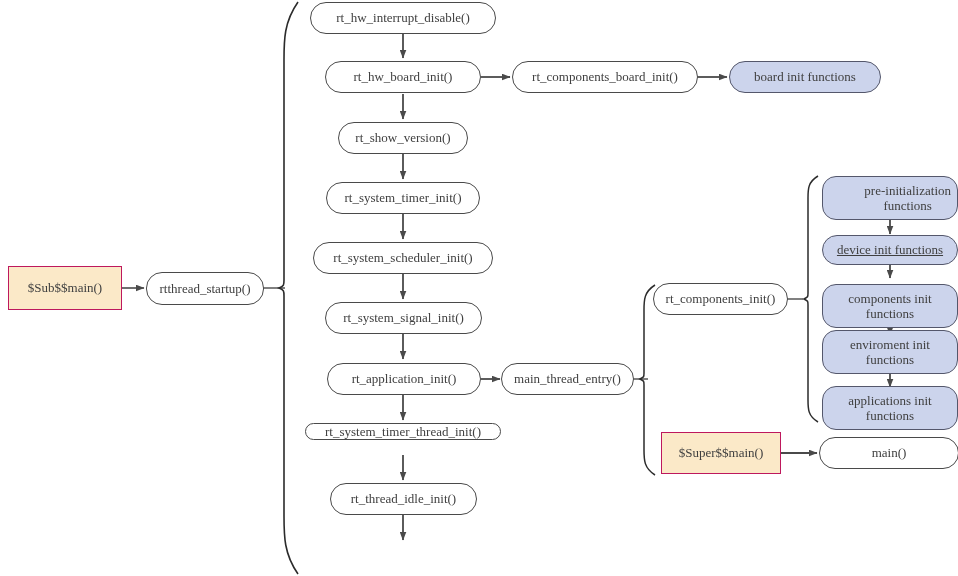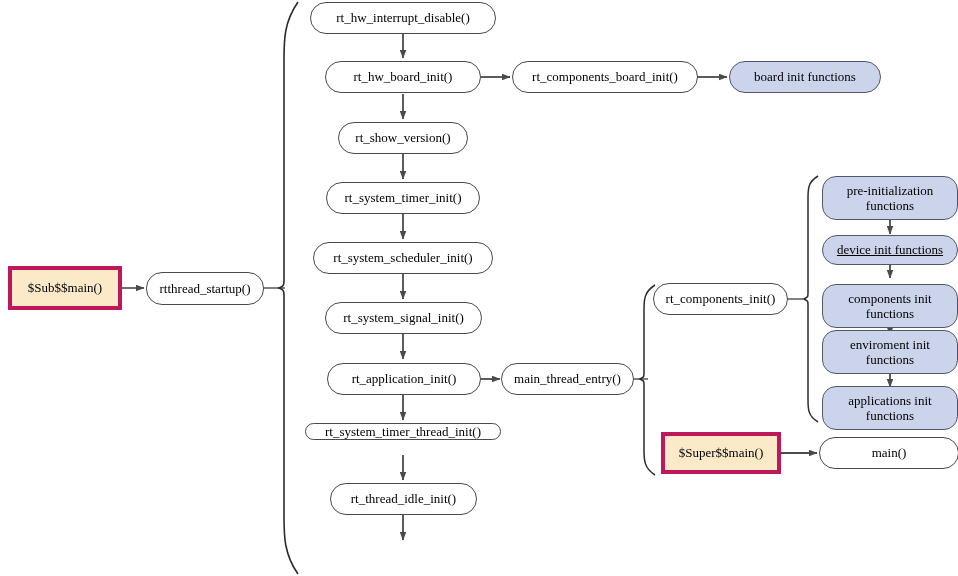--- a/index.html
+++ b/index.html
@@ -24,37 +24,37 @@
   }
   .node {
     position: absolute;
     box-sizing: border-box;
     display: flex;
     align-items: center;
     justify-content: center;
     text-align: center;
     font-size: 13px;
     line-height: 1.18;
-    color: #000000;
+    color: #404040;
     border: 1px solid #4a4a4a;
     border-radius: 16px;
     background: #ffffff;
     z-index: 2;
     white-space: pre-line;
     padding: 1px 6px;
   }
   .node.shaded {
     background: #ccd4ec;
     border-color: #54576b;
     box-shadow: 0 0 0 0 transparent;
   }
   .node.rect {
     border-radius: 0;
     background: #fbe9c8;
-    border: 4px solid #be185d;
+    border: 1px solid #be185d;
   }
   .node.two-line {
     border-radius: 14px;
   }
 </style>
 </head>
 <body>
 
 <div id="canvas">
 
@@ -157,21 +157,21 @@
   </div>
 
   <div class="node shaded" style="left:729px; top:61px; width:152px; height:32px;">
     <span>board init functions</span>
   </div>
 
   <div class="node" style="left:653px; top:283px; width:135px; height:32px;">
     <span>rt_components_init()</span>
   </div>
 
-  <div class="node shaded two-line" style="left:822px; top:176px; width:136px; height:44px;">
+  <div class="node shaded two-line" style="left:822px; top:176px; width:136px; height:44px;justify-content:flex-end;">
     <span>pre-initialization
 functions</span>
   </div>
 
   <div class="node shaded" style="left:822px; top:235px; width:136px; height:30px;text-decoration:underline;">
     <span>device init functions</span>
   </div>
 
   <div class="node shaded two-line" style="left:822px; top:284px; width:136px; height:44px;">
     <span>components init

